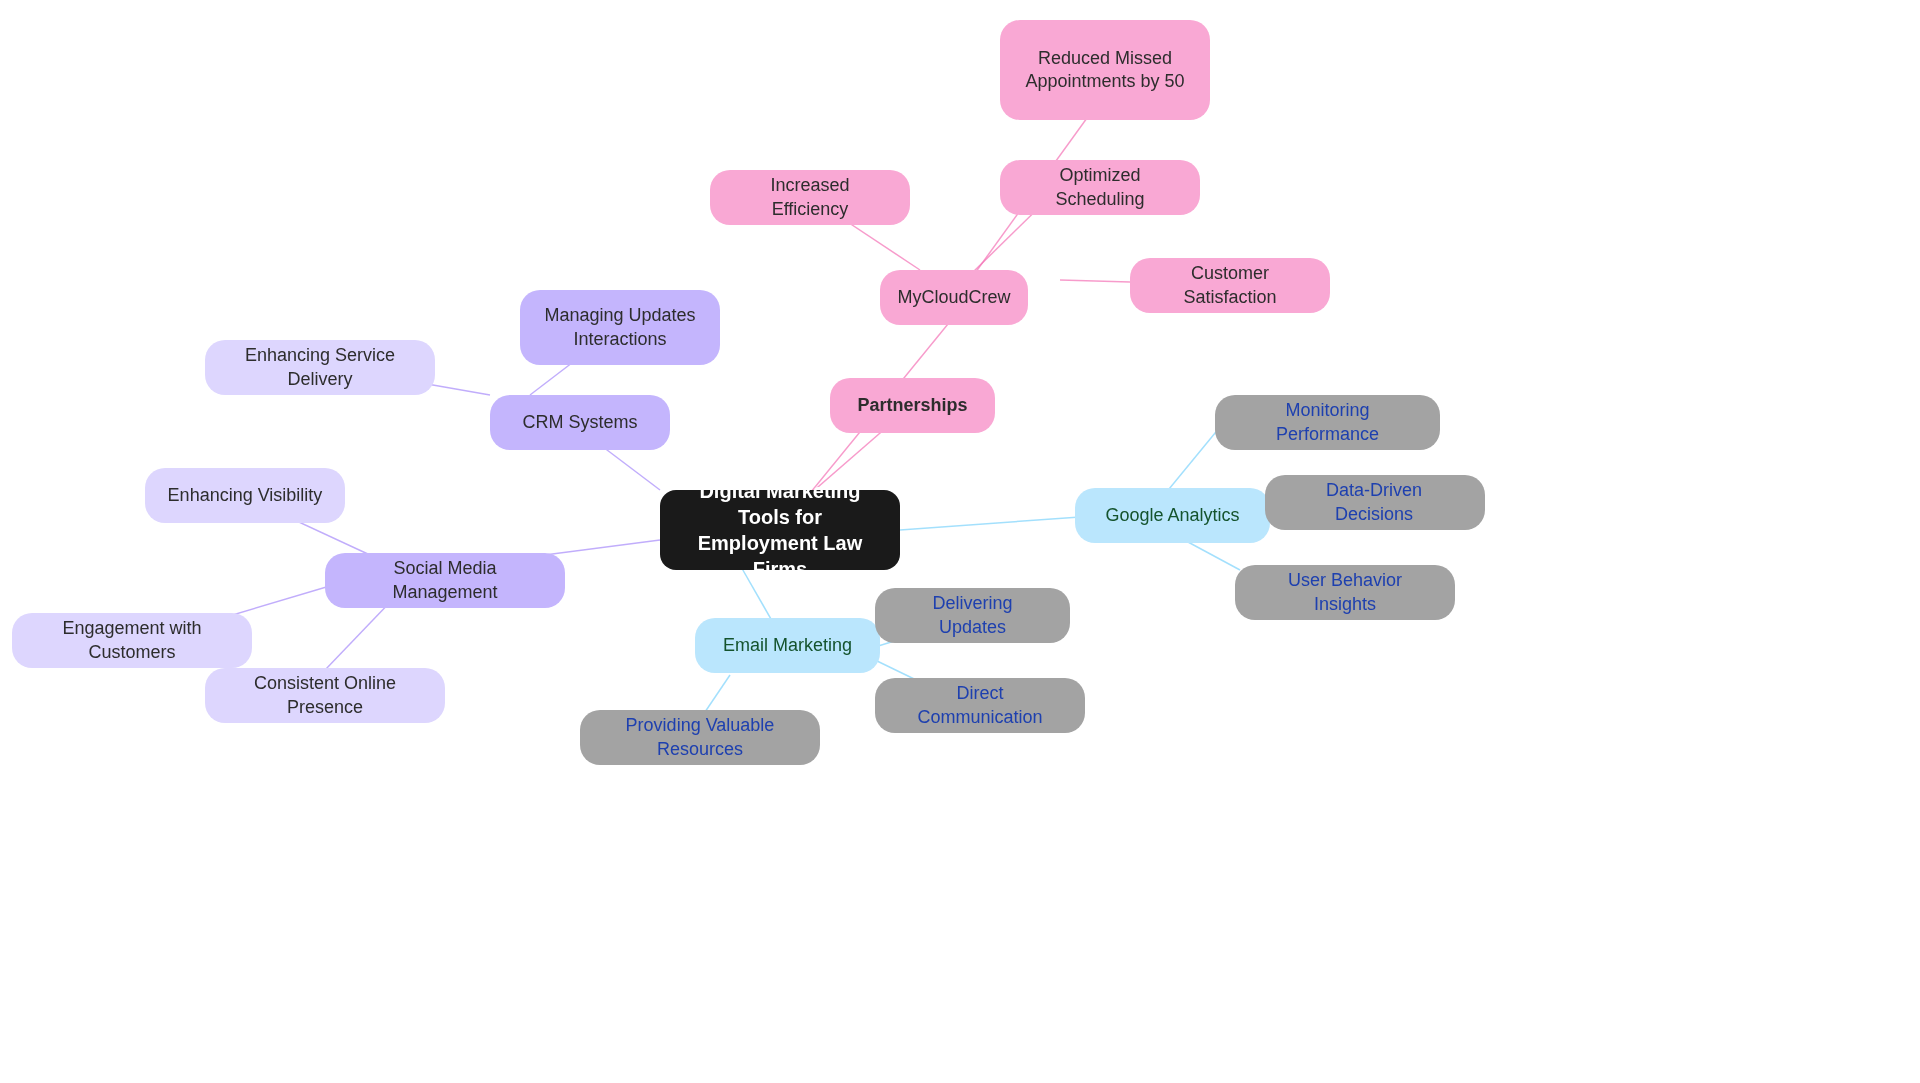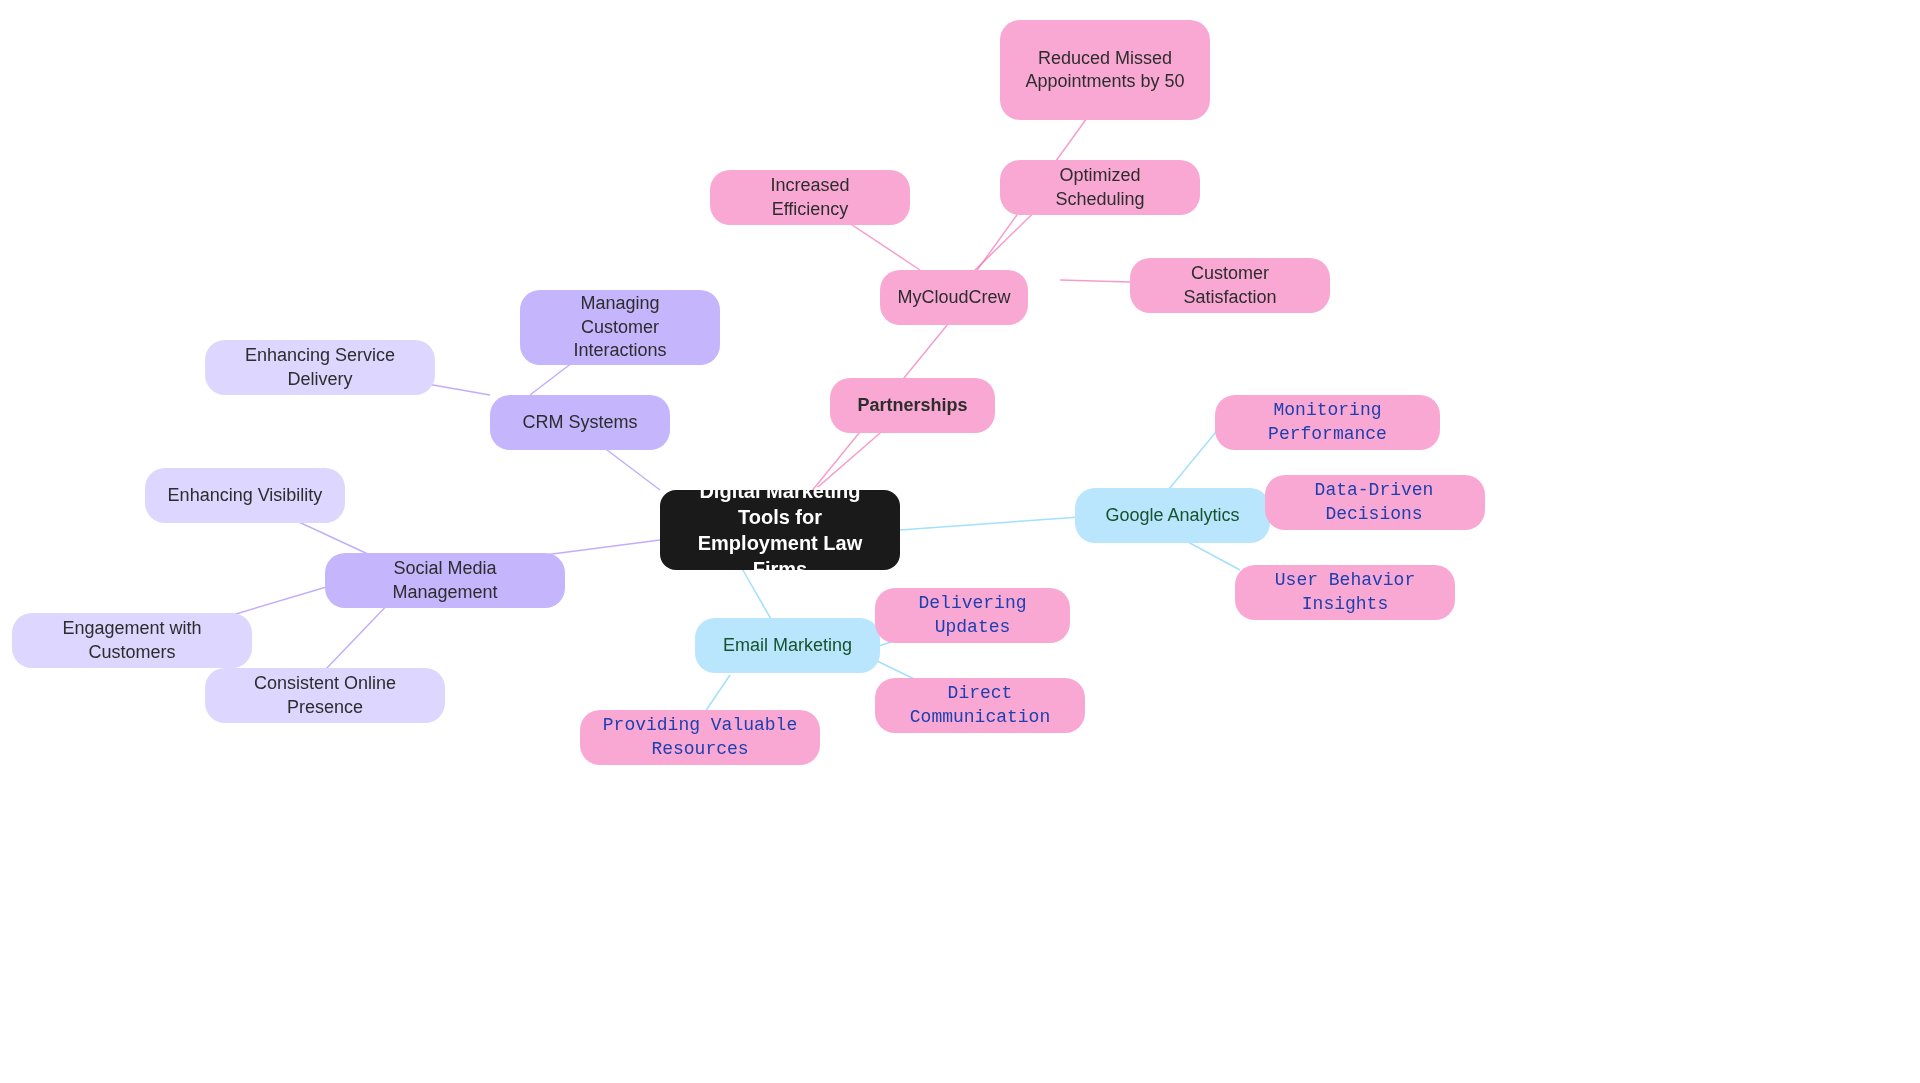--- a/index.html
+++ b/index.html
@@ -54,24 +54,23 @@
       background: #ddd6fe;
       color: #2d2d2d;
       border: none;
     }
     .node-blue {
       background: #bae6fd;
       color: #14532d;
       border: none;
     }
     .node-light-blue {
-      background: #f9a8d4;
+      background: #a3a3a3;
       color: #1e40af;
       border: none;
-      font-family: Liberation Mono, monospace;
     }
   </style>
 </head>
 <body>
 
 <svg id="lines" xmlns="http://www.w3.org/2000/svg">
 
   <line x1="780" y1="530" x2="970" y2="297" stroke="#f472b6" stroke-width="1.5" opacity="0.7"></line>
 
   <line x1="780" y1="520" x2="910" y2="407" stroke="#f472b6" stroke-width="1.5" opacity="0.7"></line>
@@ -131,21 +130,21 @@
 
 <div class="node node-pink" style="left:830px; top:378px; width:165px; height:55px;font-weight:bold;">
   <span>Partnerships</span>
 </div>
 
 <div class="node node-lavender" style="left:490px; top:395px; width:180px; height:55px;">
   <span>CRM Systems</span>
 </div>
 
 <div class="node node-lavender" style="left:520px; top:290px; width:200px; height:75px;">
-  <span>Managing Customer
+  <span>Managing Updates
 Interactions</span>
 </div>
 
 <div class="node node-light-lavender" style="left:205px; top:340px; width:230px; height:55px;">
   <span>Enhancing Service Delivery</span>
 </div>
 
 <div class="node node-lavender" style="left:325px; top:553px; width:240px; height:55px;">
   <span>Social Media Management</span>
 </div>

